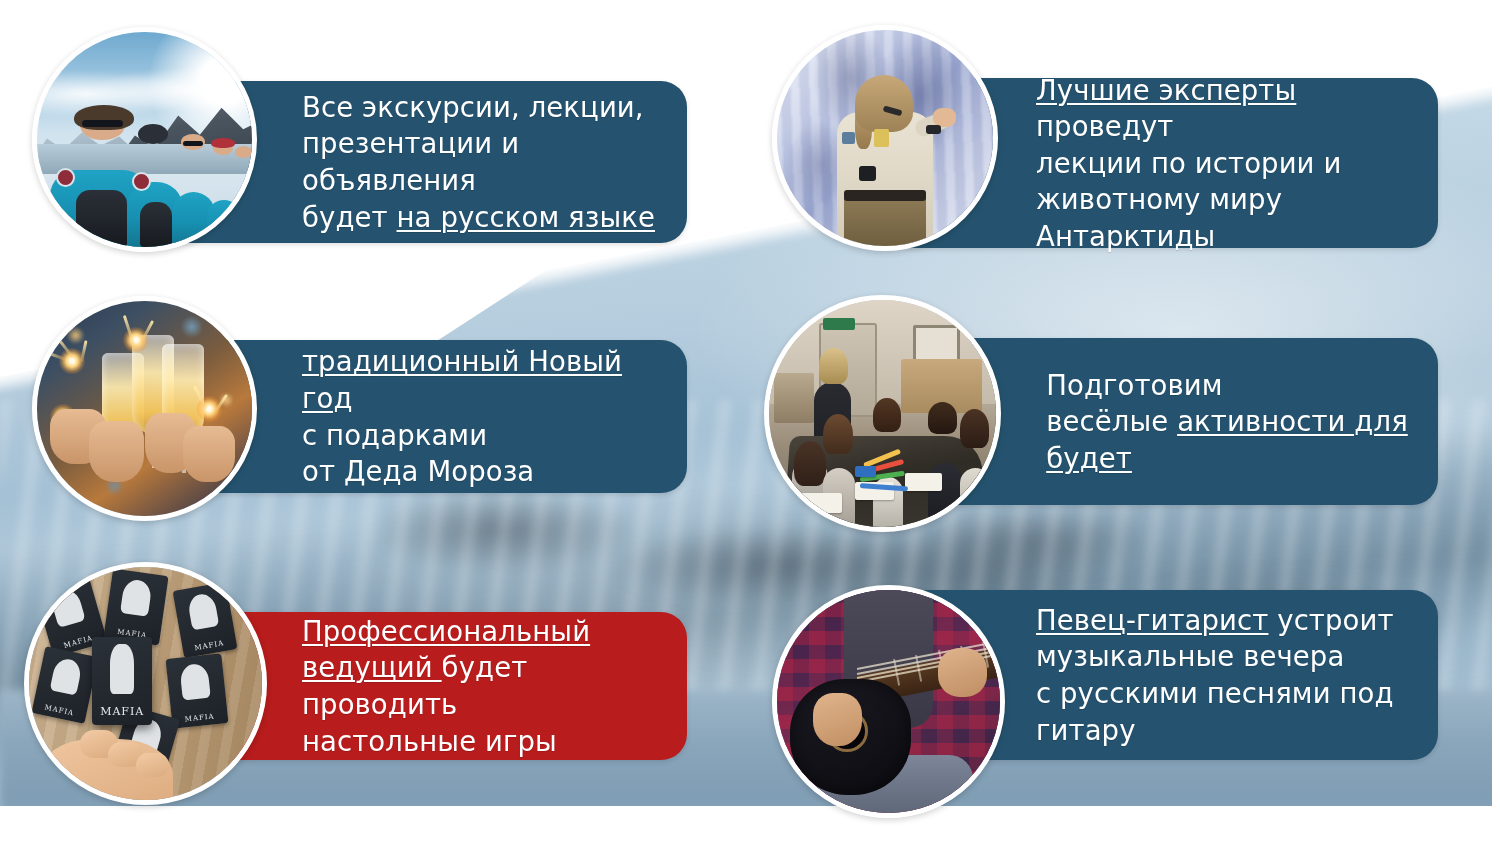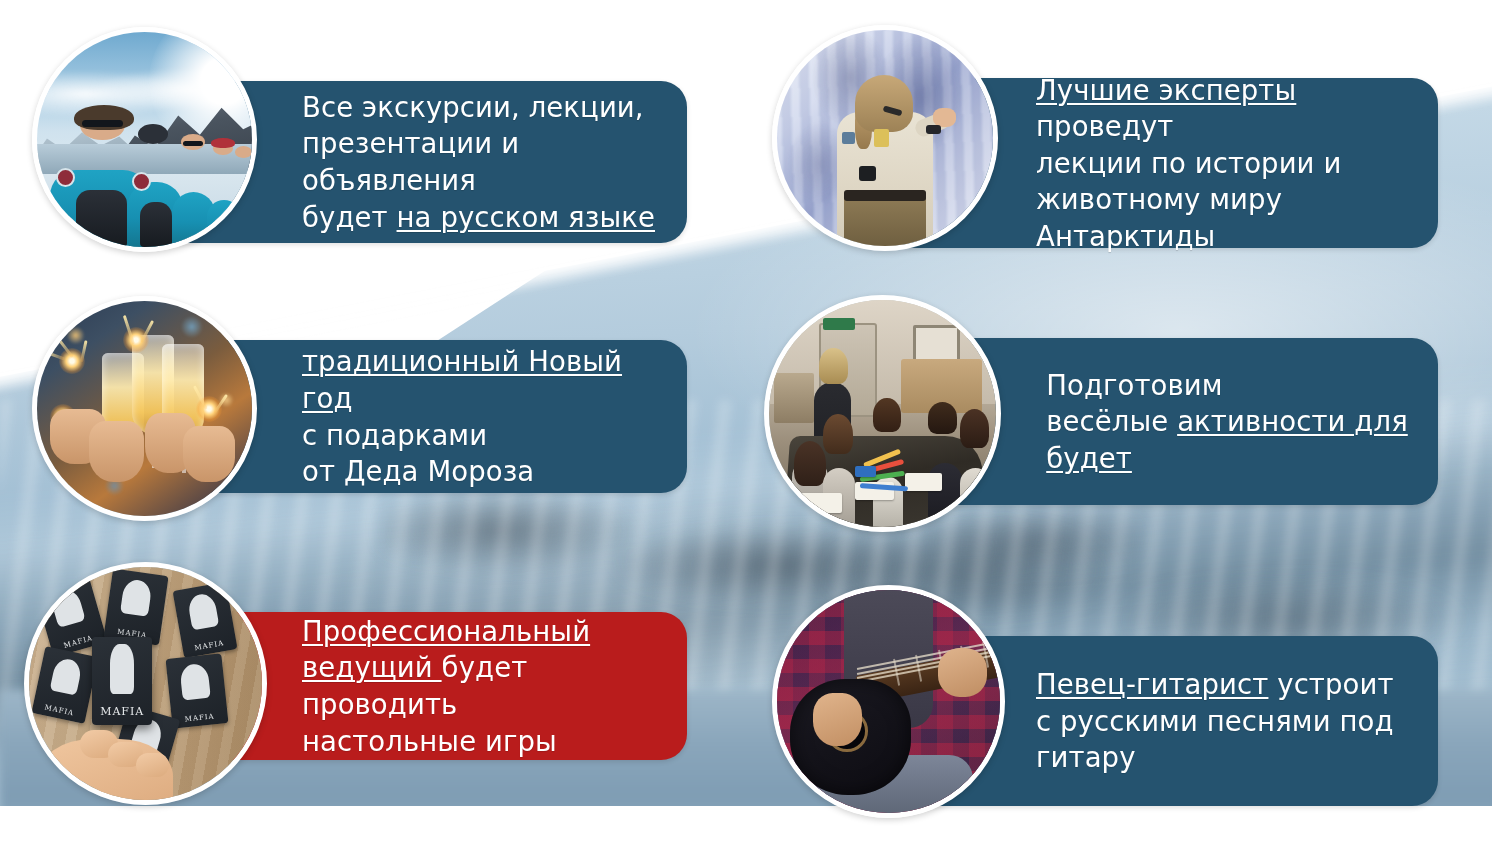--- a/index.html
+++ b/index.html
@@ -392,22 +392,22 @@
         <div class="mfig" style="left:30%;top:8%;width:40%;height:56%;border-radius:40% 40% 14% 14%;"></div>
         <div class="mtxt" style="font-size:11px;bottom:8%;">MAFIA</div>
       </div>
       <div class="p5-hand" style="left:4%;bottom:-14%;width:58%;height:40%;"></div>
       <div class="p5-finger" style="left:22%;bottom:18%;width:16%;height:12%;"></div>
       <div class="p5-finger" style="left:34%;bottom:14%;width:15%;height:11%;"></div>
       <div class="p5-finger" style="left:46%;bottom:10%;width:14%;height:10%;"></div>
     </div>
   </div>
 
-  <div class="card" style="left: 890px; top: 636px; width: 548px; height: 170px; padding-left: 146px; padding-right: 36px; background: rgb(37, 83, 111);">
-    <div class="text" style="color: rgb(255, 255, 255);"><div><u>Певец-гитарист</u><span> устроит</span></div><div><span>с русскими песнями под</span></div><div><span>гитару</span></div></div>
+  <div class="card" style="left: 890px; top: 590px; width: 548px; height: 170px; padding-left: 146px; padding-right: 36px; background: rgb(37, 83, 111);">
+    <div class="text" style="color: rgb(255, 255, 255);"><div><u>Певец-гитарист</u><span> устроит</span></div><div><span>музыкальные вечера</span></div><div><span>с русскими песнями под</span></div><div><span>гитару</span></div></div>
   </div>
   <div class="circle" style="left:772px;top:585px;width:233px;height:233px;">
     <div class="ph">
       <div class="p6-bg"></div>
       <div class="p6-shirt"></div>
       <div class="p6-tee"></div>
       <div class="p6-jeans"></div>
       <div class="p6-neck"></div>
       <div class="p6-fret" style="left:52%;top:31%;height:12%;"></div>
       <div class="p6-fret" style="left:62%;top:29%;height:12%;"></div>

